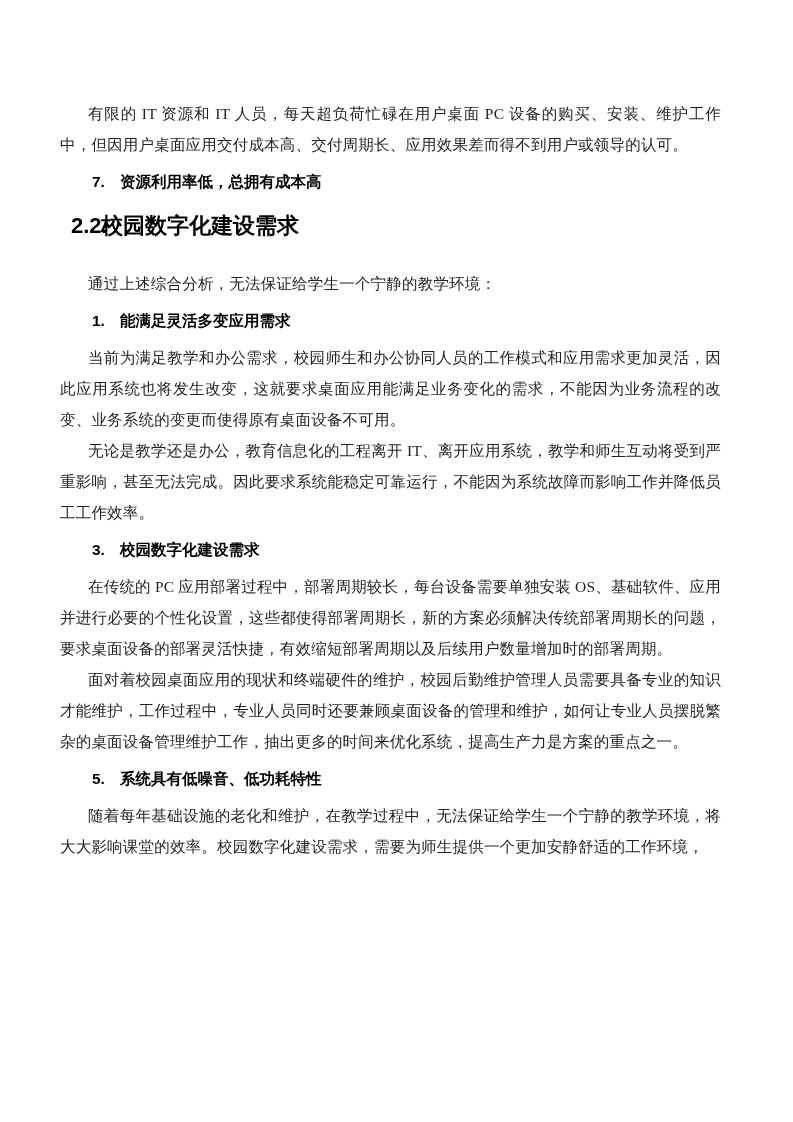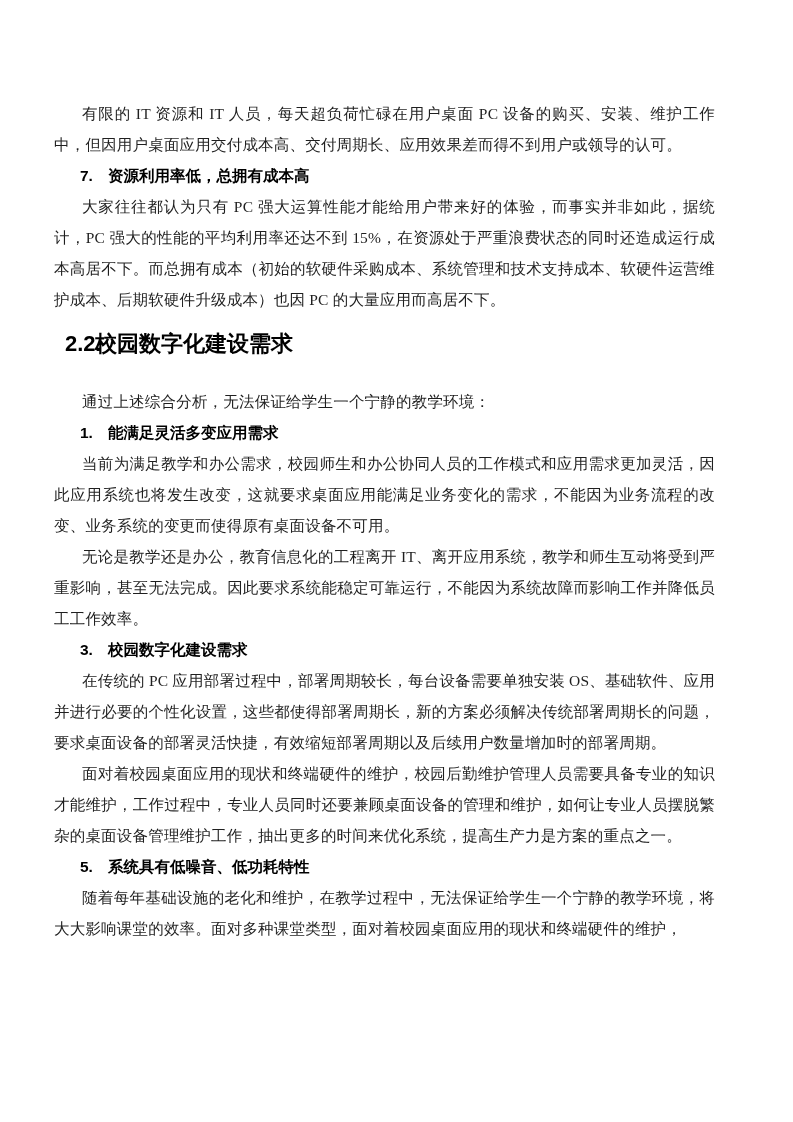--- a/index.html
+++ b/index.html
@@ -10,36 +10,36 @@
   .page {
     position: relative;
     width: 793px;
     height: 1122px;
     background: #ffffff;
     overflow: hidden;
     font-family: "Liberation Serif", serif;
   }
   .content {
     position: absolute;
-    left: 54px;
+    left: 60px;
     top: 98px;
     width: 661px;
   }
   .para {
     margin: 0;
     font-family: "Liberation Serif", serif;
     font-size: 15.5px;
     line-height: 31px;
     color: #1f1f1f;
     text-align: justify;
     text-indent: 28px;
     letter-spacing: 0.2px;
   }
   .item-head {
-    margin: 0;
+    margin: 6px;
     padding-left: 26px;
     font-family: "Liberation Sans", sans-serif;
     font-weight: bold;
     font-size: 15.5px;
     line-height: 31px;
     color: #000000;
     text-align: left;
   }
   .item-head .num {
     display: inline-block;
@@ -63,33 +63,32 @@
 </head>
 <body>
 
 <div class="page">
   <div class="content">
 
     <p class="para">有限的 IT 资源和 IT 人员，每天超负荷忙碌在用户桌面 PC 设备的购买、安装、维护工作中，但因用户桌面应用交付成本高、交付周期长、应用效果差而得不到用户或领导的认可。</p>
 
     <p class="item-head"><span class="num">7.</span><span>资源利用率低，总拥有成本高</span></p>
 
-    <p class="para">大家往往都认为只有 PC 强大运算性能才能给用户带来好的体验，而事实并非如此，据统计，PC 强大的性能的平均利用率还达不到 15%，在资源处于严重浪费状态的同时还造成运行成本高居不下。而总拥有成本（初始的软硬件采购成本、系统管理和技术支持成本、软硬件运营维护成本、后期软硬件升级成本）也因 PC 的大量应用而高居不下。</p>
 
     <h2 class="section-head"><span class="num">2.2.</span><span>校园数字化建设需求</span></h2>
 
     <p class="para">通过上述综合分析，无法保证给学生一个宁静的教学环境：</p>
 
     <p class="item-head"><span class="num">1.</span><span>能满足灵活多变应用需求</span></p>
     <p class="para">当前为满足教学和办公需求，校园师生和办公协同人员的工作模式和应用需求更加灵活，因此应用系统也将发生改变，这就要求桌面应用能满足业务变化的需求，不能因为业务流程的改变、业务系统的变更而使得原有桌面设备不可用。</p>
 
     <p class="para">无论是教学还是办公，教育信息化的工程离开 IT、离开应用系统，教学和师生互动将受到严重影响，甚至无法完成。因此要求系统能稳定可靠运行，不能因为系统故障而影响工作并降低员工工作效率。</p>
 
     <p class="item-head"><span class="num">3.</span><span>校园数字化建设需求</span></p>
     <p class="para">在传统的 PC 应用部署过程中，部署周期较长，每台设备需要单独安装 OS、基础软件、应用并进行必要的个性化设置，这些都使得部署周期长，新的方案必须解决传统部署周期长的问题，要求桌面设备的部署灵活快捷，有效缩短部署周期以及后续用户数量增加时的部署周期。</p>
 
     <p class="para">面对着校园桌面应用的现状和终端硬件的维护，校园后勤维护管理人员需要具备专业的知识才能维护，工作过程中，专业人员同时还要兼顾桌面设备的管理和维护，如何让专业人员摆脱繁杂的桌面设备管理维护工作，抽出更多的时间来优化系统，提高生产力是方案的重点之一。</p>
 
     <p class="item-head"><span class="num">5.</span><span>系统具有低噪音、低功耗特性</span></p>
-    <p class="para">随着每年基础设施的老化和维护，在教学过程中，无法保证给学生一个宁静的教学环境，将大大影响课堂的效率。面对多种课堂类型，面对着校园桌面应用的现状和终端硬件的维护，</p>
+    <p class="para">随着每年基础设施的老化和维护，在教学过程中，无法保证给学生一个宁静的教学环境，将大大影响课堂的效率。校园数字化建设需求，需要为师生提供一个更加安静舒适的工作环境，</p>
 
   </div>
 </div>
 
 </body></html>

